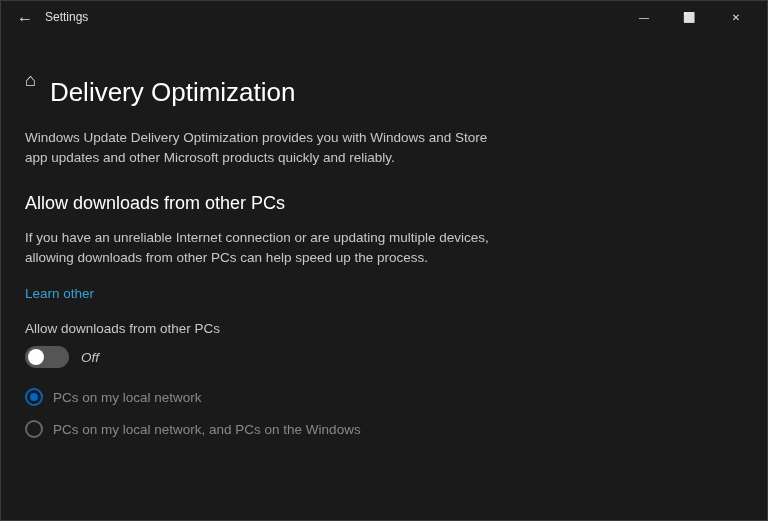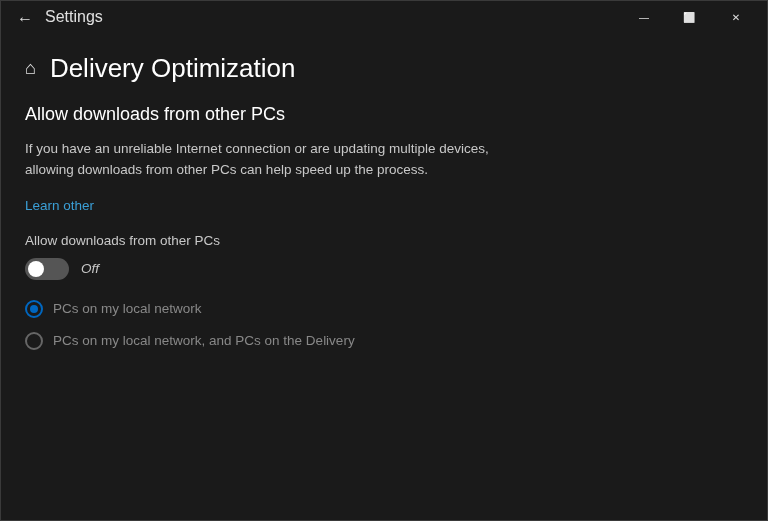--- a/index.html
+++ b/index.html
@@ -42,21 +42,21 @@
       display: flex;
       align-items: center;
       justify-content: center;
       cursor: pointer;
       color: #e0e0e0;
       font-size: 16px;
     }
 
     .titlebar-title {
       flex: 1;
-      font-size: 16px;
+      font-size: 12px;
       color: #e0e0e0;
       padding-left: 4px;
     }
 
     .titlebar-controls {
       display: flex;
       align-items: center;
     }
 
     .titlebar-btn {
@@ -85,20 +85,21 @@
     .home-icon {
       font-size: 18px;
       margin-right: 14px;
       color: #e0e0e0;
     }
 
     .page-title {
       font-size: 26px;
       font-weight: 300;
       color: #ffffff;
+      margin-top: 24px;
     }
 
     .description {
       font-size: 13.5px;
       color: #c8c8c8;
       line-height: 1.5;
       margin-bottom: 24px;
       max-width: 480px;
     }
 
@@ -244,20 +245,21 @@
   </div>
 
   <div class="content">
     
     <div class="page-header">
       <span class="home-icon">⌂</span>
       <h1 class="page-title">Delivery Optimization</h1>
     </div>
 
     
+    <p class="description">Windows Update Delivery Optimization provides you with Windows and Store app updates and other Microsoft products quickly and reliably.</p>
 
     
     <h2 class="section-title">Allow downloads from other PCs</h2>
 
     <p class="info-text">If you have an unreliable Internet connection or are updating multiple devices, allowing downloads from other PCs can help speed up the process.</p>
 
 
     <a class="learn-more" href="#">Learn other</a>
 
     <p class="allow-label">Allow downloads from other PCs</p>
@@ -273,17 +275,17 @@
     </div>
 
     
     <div class="radio-group">
       <div class="radio-item">
         <div class="radio-circle selected"></div>
         <span class="radio-label">PCs on my local network</span>
       </div>
       <div class="radio-item">
         <div class="radio-circle"></div>
-        <span class="radio-label">PCs on my local network, and PCs on the Delivery</span>
+        <span class="radio-label">PCs on my local network, and PCs on the Windows</span>
       </div>
     </div>
   </div>
 </div>
 
 </body></html>

